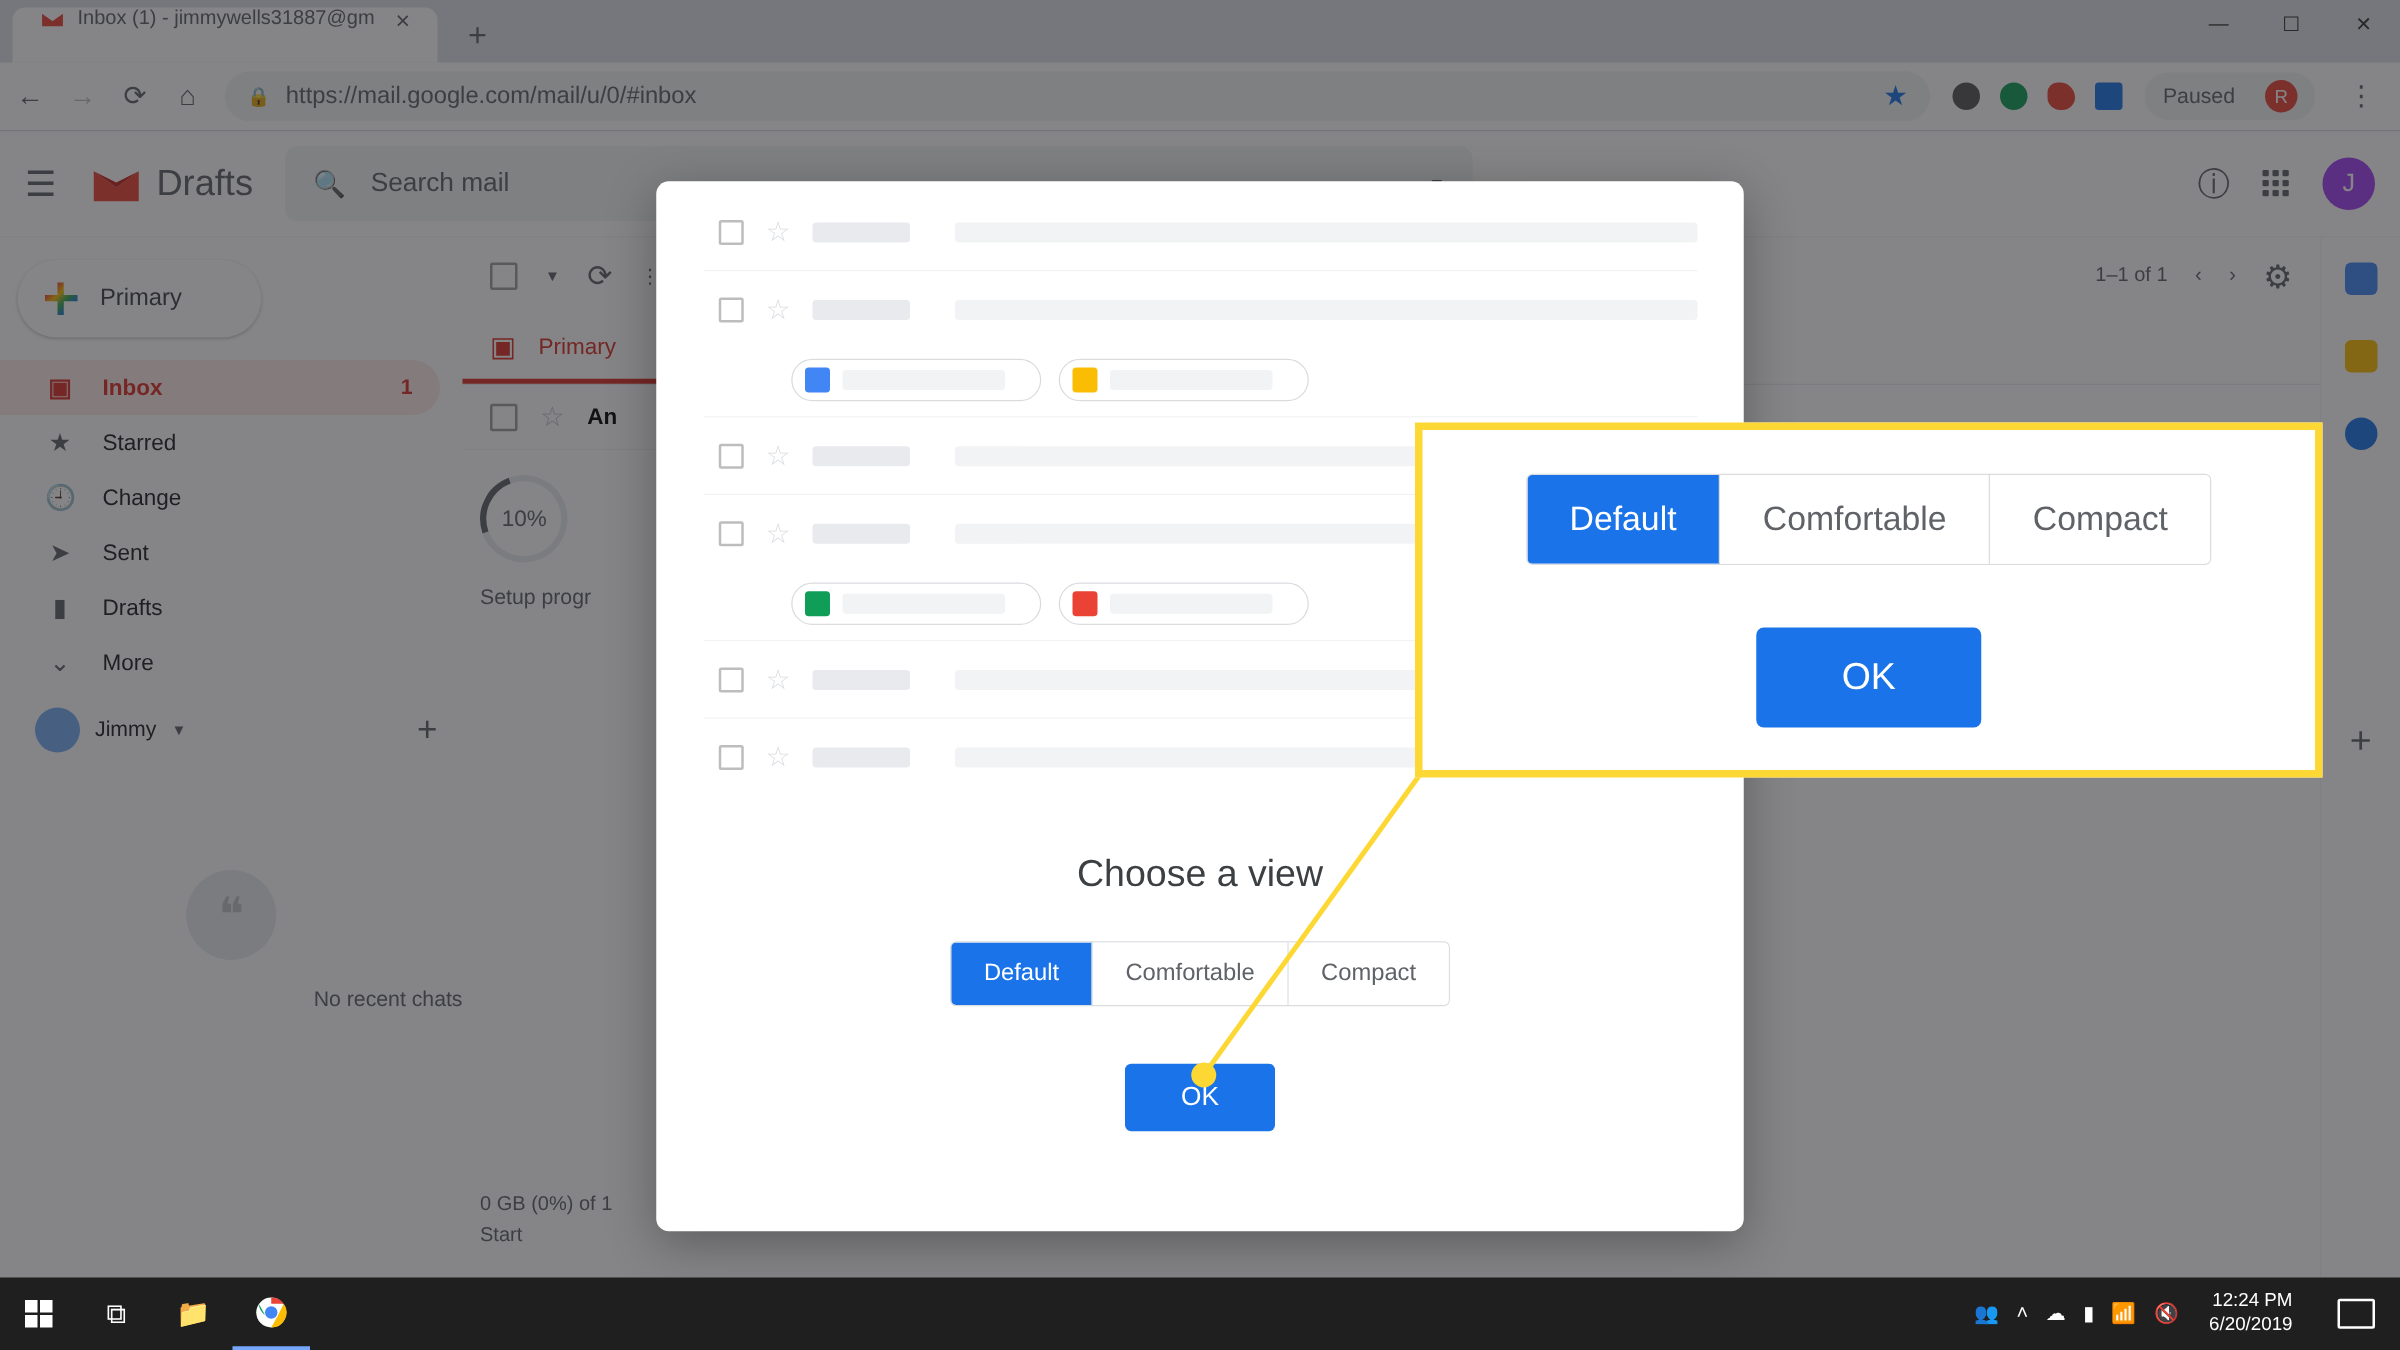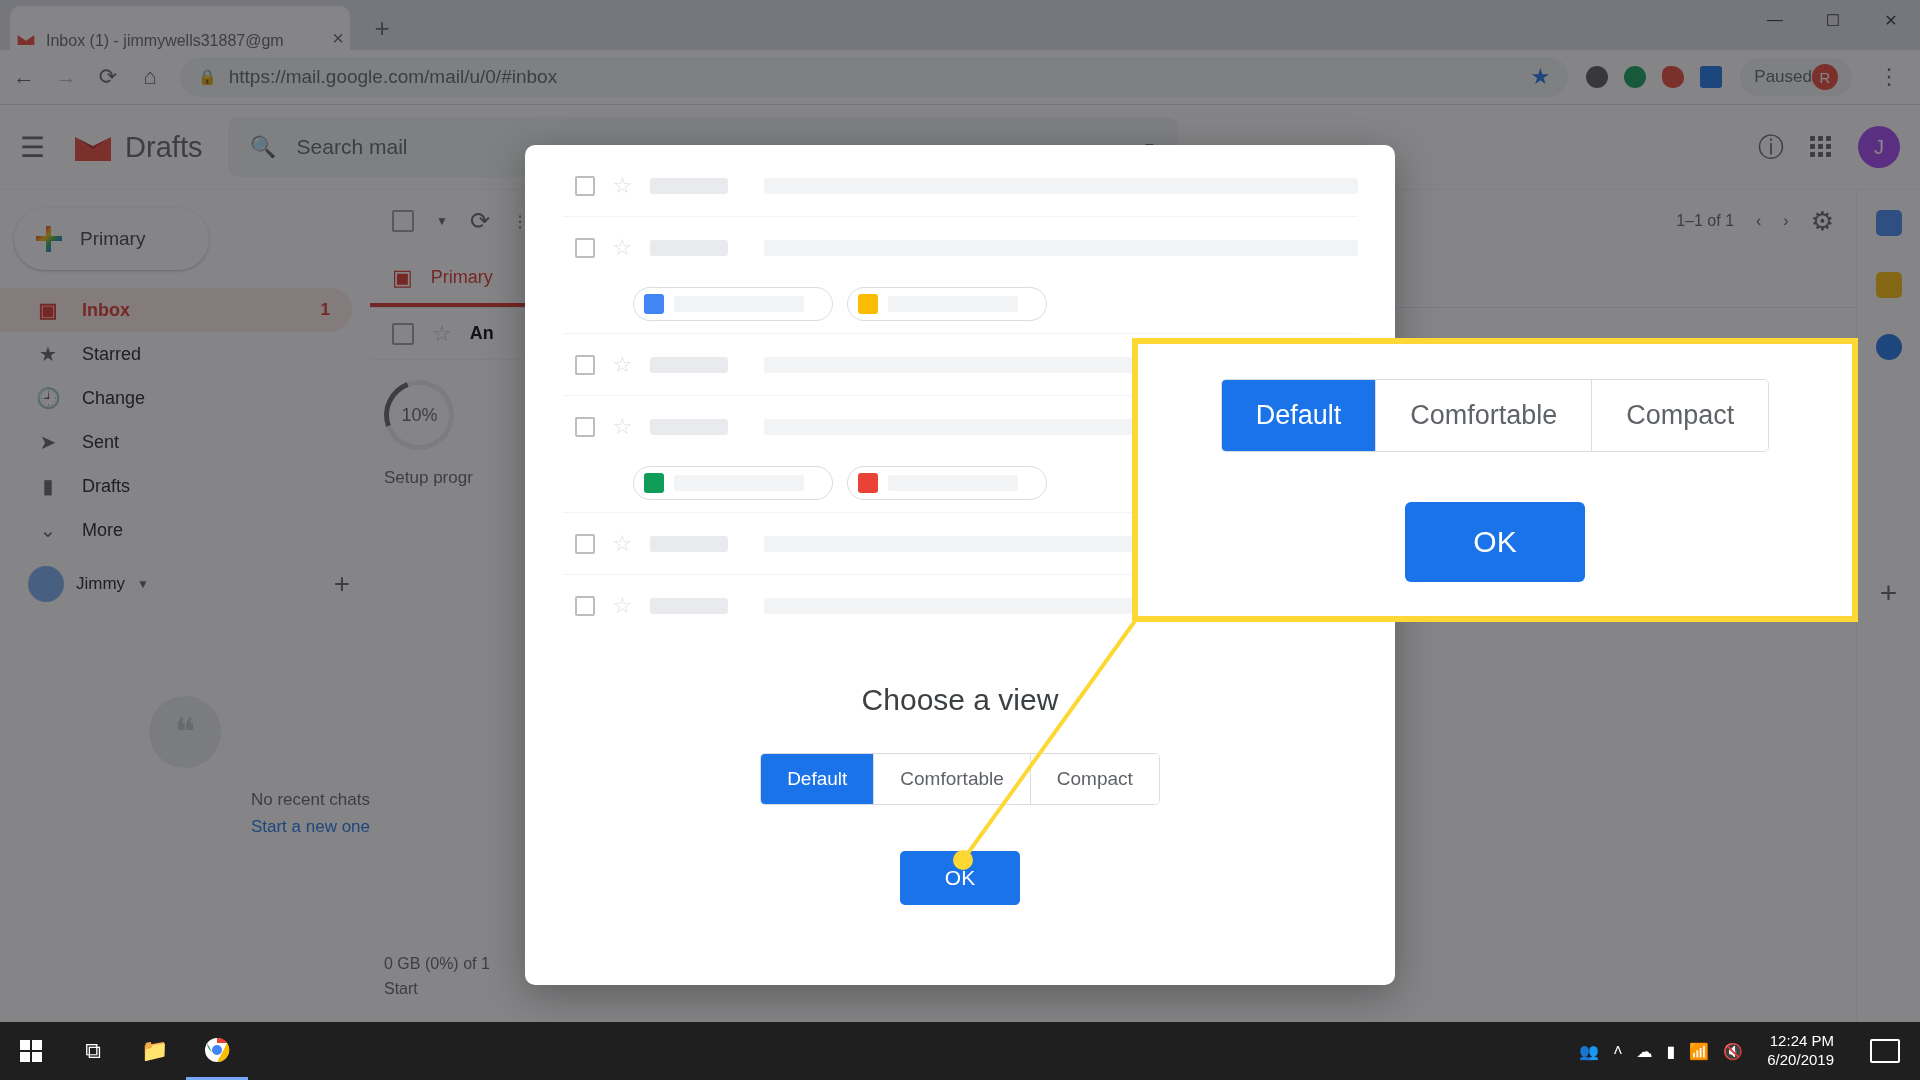--- a/index.html
+++ b/index.html
@@ -3,37 +3,37 @@
 <meta charset="utf-8">
 <style>
 * { margin:0; padding:0; box-sizing:border-box; font-family:Arial,Roboto,sans-serif; }
 body { width:1920px; height:1080px; overflow:hidden; background:#fff; position:relative; }
 
 
 .chrome-frame { width:100%; height:100%; display:flex; flex-direction:column; }
 
 
 .tabbar { height:50px; background:#dee1e6; display:flex; align-items:flex-end; padding-left:10px; position:relative; }
-.tab { height:44px; width:340px; background:#fff; border-radius:10px 10px 0 0; display:flex; align-items:flex-end; padding:0 6px; font-size:16px; color:#5f6368; gap:10px; }
+.tab { height:44px; width:340px; background:#fff; border-radius:10px 10px 0 0; display:flex; align-items:flex-start; padding:0 22px; font-size:16px; color:#5f6368; gap:10px; }
 .tab .gm-icon { width:20px; height:20px; position:relative; }
 .tab .close-x { margin-left:auto; font-size:20px; color:#5f6368; }
 .newtab { width:36px; height:36px; display:flex; align-items:center; justify-content:center; font-size:26px; color:#5f6368; margin-left:14px; margin-bottom:4px; }
 .winbtns { position:absolute; right:0; top:0; display:flex; }
 .winbtn { width:58px; height:40px; display:flex; align-items:center; justify-content:center; color:#333; font-size:16px; }
 
 
 .addrbar { height:55px; background:#fff; display:flex; align-items:center; padding:0 12px; gap:18px; border-bottom:1px solid #dadce0; }
 .navicon { color:#5f6368; font-size:22px; width:24px; text-align:center; }
 .navicon.disabled { color:#bdbdbd; }
 .urlbox { flex:1; height:40px; background:#f1f3f4; border-radius:20px; display:flex; align-items:center; padding:0 18px; gap:12px; color:#5f6368; font-size:19px; }
 .urlbox .lock { font-size:15px; }
 .star { color:#1a73e8; font-size:22px; }
 .ext-icons { display:flex; gap:16px; align-items:center; }
 .ext-dot { width:22px; height:22px; border-radius:50%; }
-.paused-pill { background:#f1f3f4; border-radius:18px; padding:6px 14px; display:flex; align-items:center; gap:0; font-size:17px; color:#5f6368; }
+.paused-pill { background:#f1f3f4; border-radius:18px; padding:6px 14px; display:flex; align-items:center; gap:24px; font-size:17px; color:#5f6368; }
 .avatar-r { width:26px; height:26px; border-radius:50%; background:#ea4335; color:#fff; display:flex; align-items:center; justify-content:center; font-size:15px; }
 .menu-dots { font-size:22px; color:#5f6368; padding:0 8px; }
 
 
 .gmailhdr { height:85px; display:flex; align-items:center; padding:0 20px; gap:26px; border-bottom:1px solid #f1f3f4; }
 .burger { font-size:28px; color:#5f6368; }
 .gmail-logo { display:flex; align-items:center; gap:10px; }
 .gmail-logo-text { font-size:29px; color:#5f6368; }
 .gm-letter { width:44px; height:36px; position:relative; }
 .gm-letter svg { width:100%; height:100%; }
@@ -263,21 +263,20 @@
       </div>
       <div class="user-row">
         <span class="uav"></span>
         <span>Jimmy</span>
         <span style="font-size:12px;color:#5f6368">▼</span>
         <span class="plus">+</span>
       </div>
       <div class="hangouts-area">
         <div class="hangouts-bubble">❝</div>
         <p>No recent chats</p>
-        <p><a href="#">Start a new one</a></p>
       </div>
       <div class="sb-bottom">
         <div class="act">👤</div>
         <div>❝</div>
         <div>📞</div>
       </div>
     </div>
 
     <div class="main">
       <div class="toolbar">

